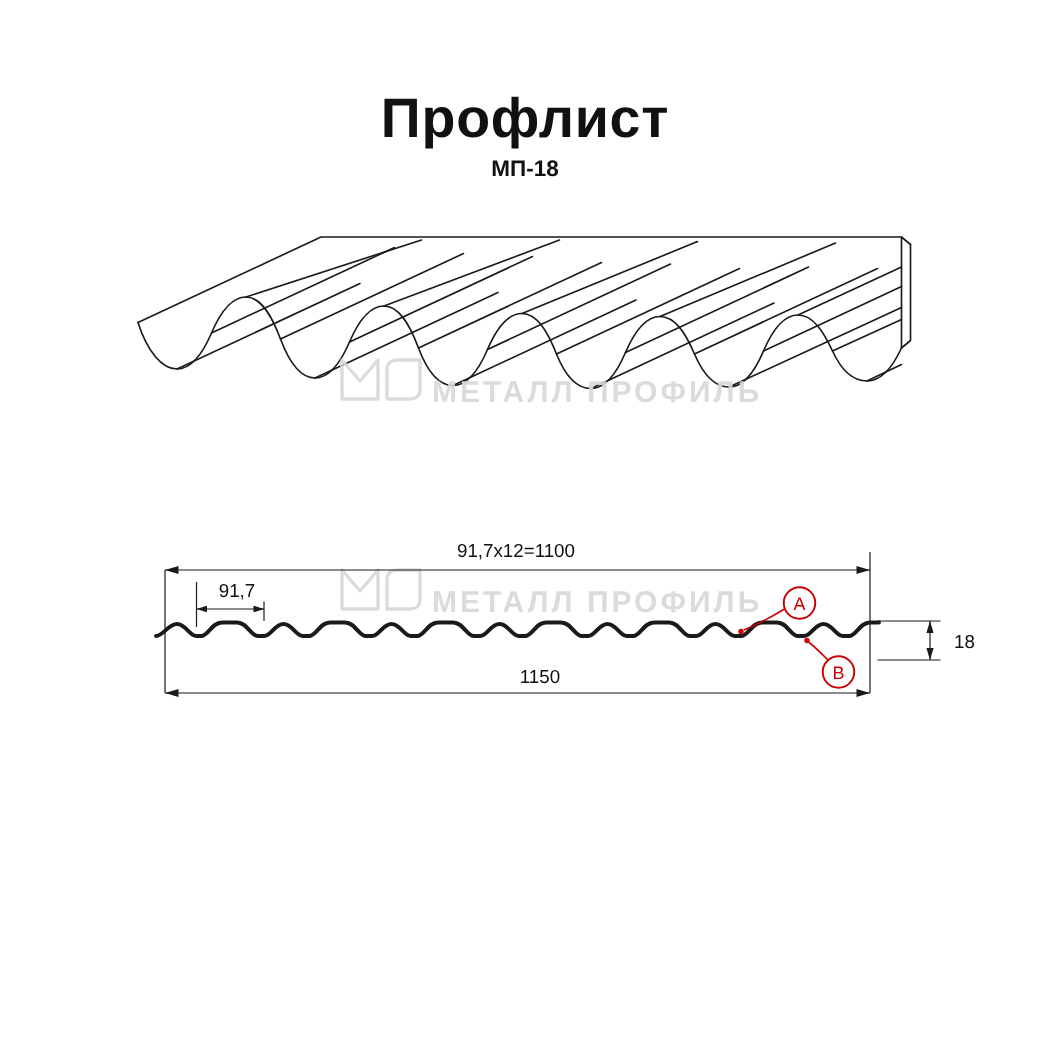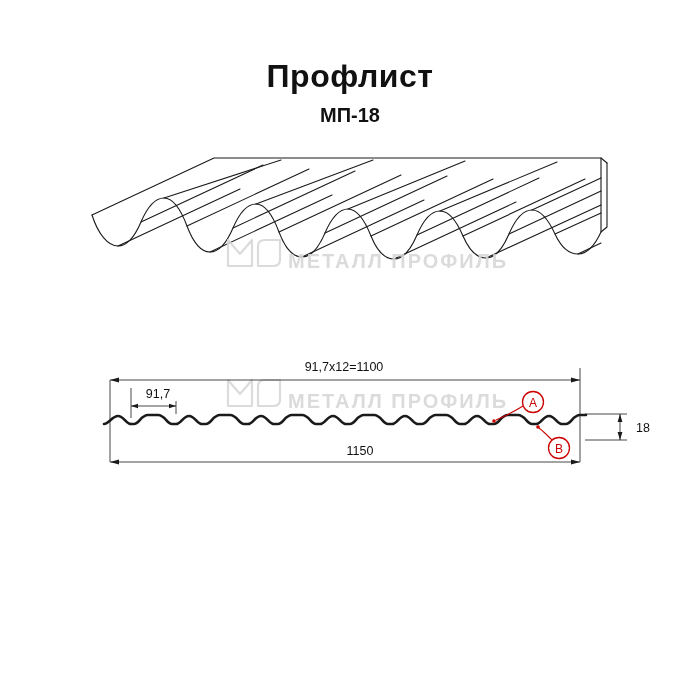--- a/index.html
+++ b/index.html
@@ -20,32 +20,32 @@
     inset: 0;
     width: 700px;
     height: 700px;
   }
   .title {
     position: absolute;
     top: 58px;
     left: 0;
     width: 700px;
     text-align: center;
-    font-size: 32px;
+    font-size: 37px;
     font-weight: bold;
     letter-spacing: 0.5px;
     color: #111111;
   }
   .subtitle {
     position: absolute;
     top: 104px;
     left: 0;
     width: 700px;
     text-align: center;
-    font-size: 20px;
+    font-size: 15px;
     font-weight: bold;
     color: #111111;
   }
   .footer-note {
     position: absolute;
     top: 620px;
     left: 0;
     width: 700px;
     text-align: center;
     font-size: 13.5px;

